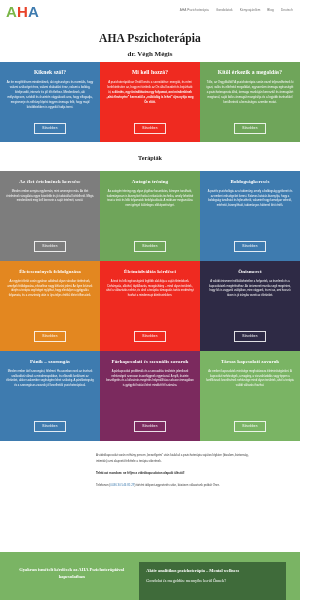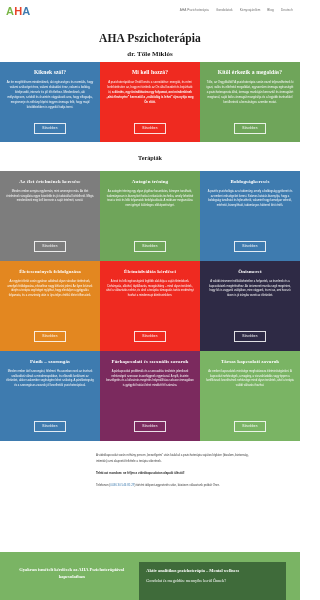--- a/index.html
+++ b/index.html
@@ -15,21 +15,21 @@
 
   
   .topbar {
     height: 22px;
     display: flex;
     align-items: center;
     justify-content: space-between;
     padding: 0 7px 0 6px;
     background: #ffffff;
   }
-  .logo { font-size: 11px; font-weight: bold; letter-spacing: .2px; line-height: 1; }
+  .logo { font-size: 15px; font-weight: bold; letter-spacing: .2px; line-height: 1; }
   .logo .a1 { color: #7ab648; }
   .logo .h  { color: #e8432a; }
   .logo .a2 { color: #3e7baf; }
 
   .nav { display: flex; align-items: center; gap: 7px; }
   .nav a {
     font-size: 3.1px;
     color: #6d6d6d;
     text-decoration: none;
     letter-spacing: .1px;
@@ -183,21 +183,21 @@
       <a href="#">AHA Pszichoterápia</a>
       <a href="#">Gondolatok</a>
       <a href="#">Könyvajánlóm</a>
       <a href="#">Blog</a>
       <a href="#">Deutsch</a>
     </div>
   </div>
 
   <div class="hero">
     <h1>AHA Pszichoterápia</h1>
-    <h2>dr. Tőle Miklós</h2>
+    <h2>dr. Végh Mégis</h2>
   </div>
 
   <div class="grid3 row-intro">
 
     <div class="card" style="background:#3e7baf">
       <div class="ctitle">Kiknek szól?</div>
       <div class="cbody">Az én megítélésem mindenkinek, aki egészséges és normális, hogy valami szükséget érez, valami elakadást érez, valami a boldog, kiteljesedő, intenzív és jól élt élethez. Mindenkinek, aki mélységesen, szívből és őszintén vágyakozik arra, hogy elfogadja, megismerje és néhány lépést tegyen önmaga felé, hogy majd későbbiekben is egyedül tudja tenni.</div>
       <span class="btn">Bővebben</span>
     </div>
 

